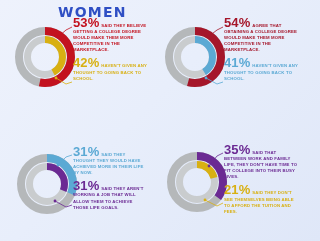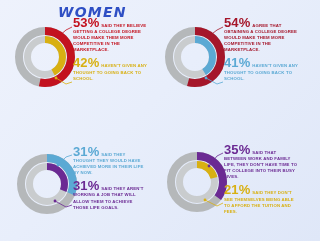--- a/index.html
+++ b/index.html
@@ -10,21 +10,21 @@
   }
   .infographic{position:relative;width:300px;height:241px;}
   .quad{position:absolute;width:150px;height:120px;box-sizing:border-box;}
   .q-tl{left:0;top:0}
   .q-tr{left:150px;top:0}
   .q-bl{left:0;top:121px}
   .q-br{left:150px;top:121px}
 
   .heading{
     position:absolute;top:4px;
-    font-size:14px;font-weight:bold;font-style:italic;
+    font-size:14px;font-weight:bold;
     letter-spacing:1.2px;color:#2f4fc4;
     font-family:"DejaVu Sans",sans-serif;
   }
   .q-tl .heading{left:58px}
   .q-tr .heading{left:28px}
 
   .donut-wrap{position:absolute;}
   .q-tl .donut-wrap{left:14px;top:26px}
   .q-tr .donut-wrap{left:14px;top:26px}
   .q-bl .donut-wrap{left:16px;top:32px}

